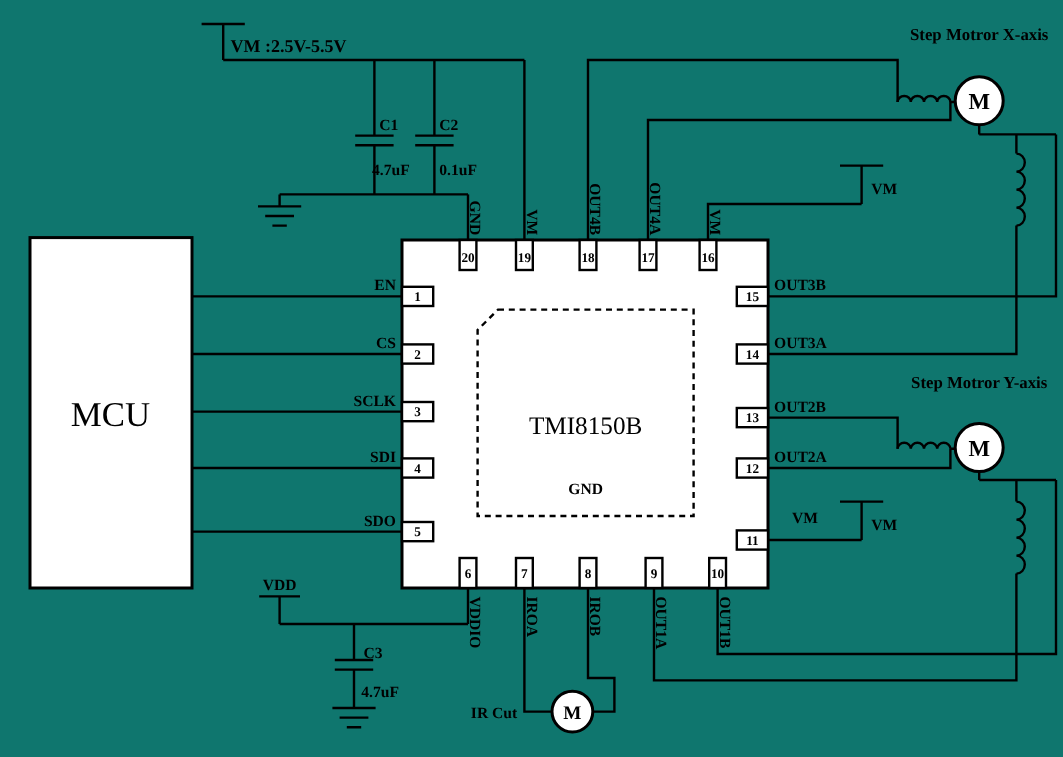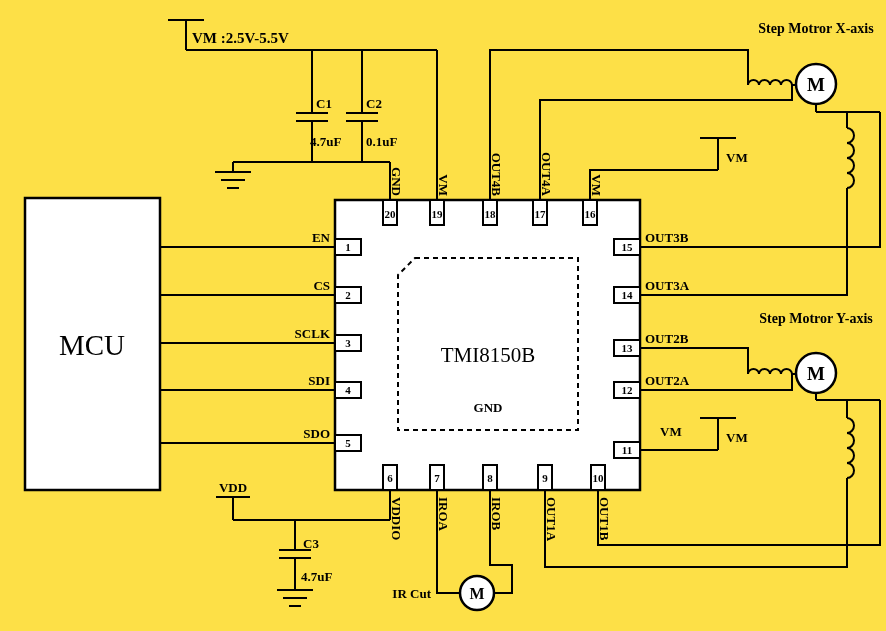--- a/index.html
+++ b/index.html
@@ -1,16 +1,16 @@
 <!DOCTYPE html>
 <html><head>
 <meta charset="utf-8">
 <style>
   html,body{margin:0;padding:0;background:#fff;}
-  #canvas{width:886px;height:631px;background:#fde047;position:relative;}
+  #canvas{width:886px;height:631px;background:#0f766e;position:relative;}
   svg{display:block;}
   .wire{stroke:#000;stroke-width:2;fill:none;}
   .outline{stroke:#000;stroke-width:2.5;fill:#fff;}
   .dashed{stroke:#000;stroke-width:2;fill:none;stroke-dasharray:5 4;}
   .pinbox{fill:#fff;stroke:#000;stroke-width:2;}
   .pinnum{font:bold 11px "Liberation Serif",serif;text-anchor:middle;fill:#000;}
   .lbl{font:bold 13px "Liberation Serif",serif;fill:#000;}
   .lblm{font:bold 13px "Liberation Serif",serif;fill:#000;text-anchor:middle;}
   .lble{font:bold 13px "Liberation Serif",serif;fill:#000;text-anchor:end;}
   .rot{font:bold 13px "Liberation Serif",serif;fill:#000;}

